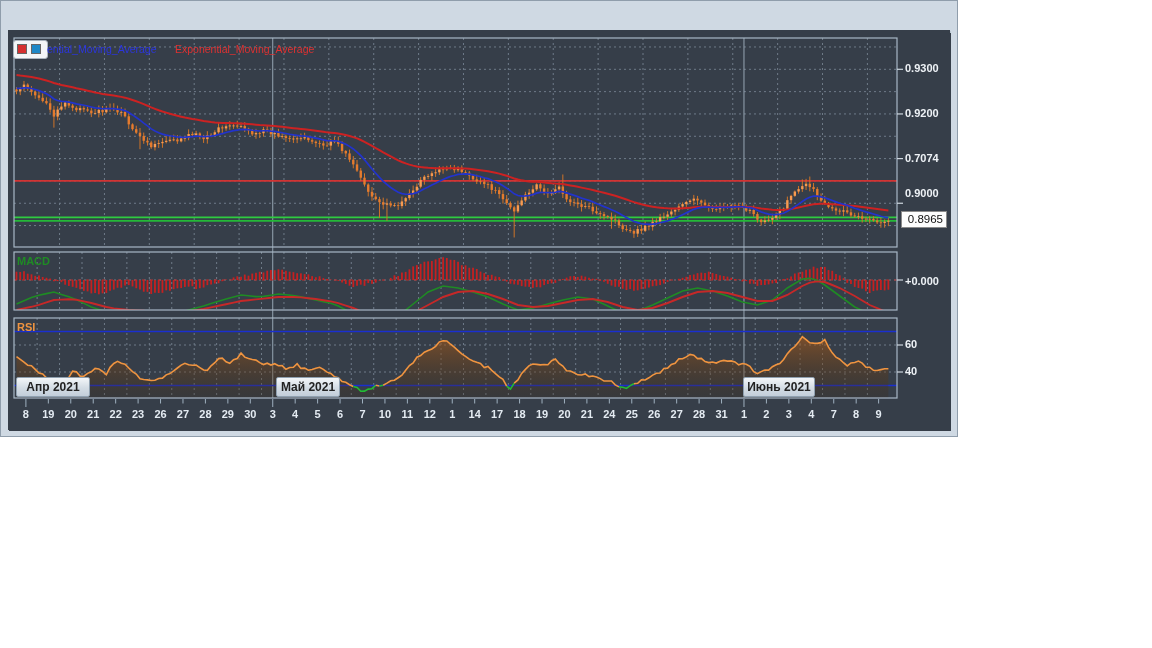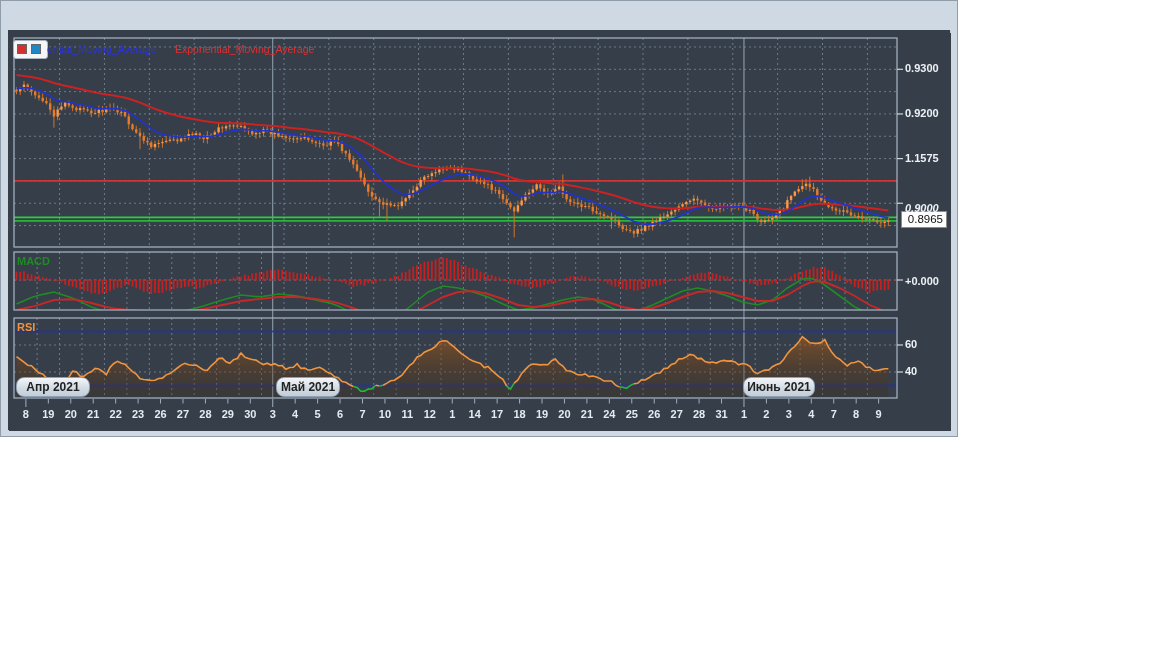--- a/index.html
+++ b/index.html
@@ -22,21 +22,21 @@
   .client{position:absolute;left:8px;top:30px;width:942px;height:400px;background:#363e49;}
   .clienttop{position:absolute;left:8px;top:30px;width:942px;height:2px;background:#bcc8d3;}
   svg#chart{position:absolute;left:0;top:0;}
   .ovl{position:absolute;font-size:11px;color:#e9eff5;}
   .legendbox{position:absolute;left:13px;top:40px;width:33px;height:17px;background:#f4f6f8;
     border:1px solid #aab4be;border-radius:3px;}
   .lsq{position:absolute;top:3px;width:10px;height:10px;border:1px solid #666;box-sizing:border-box;}
   .lsq.red{left:3px;background:#d53030;}
   .lsq.blue{left:17px;background:#1e88c7;}
   .legtxt{position:absolute;top:43px;font-size:10.5px;white-space:nowrap;}
-  .monthbox{position:absolute;top:377px;height:20px;border:1px solid #8fa0b0;border-radius:8px;
+  .monthbox{position:absolute;top:377px;height:20px;border:1px solid #8fa0b0;border-radius:2px;
     background:linear-gradient(#f3f6f9,#d3dce4 55%,#c3ceda);color:#222;font-size:12px;font-weight:bold;
     text-align:center;line-height:19px;box-sizing:border-box;}
   .pricebox{position:absolute;left:901px;top:211px;width:46px;height:17px;background:#fdfdfd;
     border:1px solid #8a8a8a;box-sizing:border-box;color:#111;font-size:11.5px;text-align:right;
     line-height:15px;padding-right:3px;}
   .xdate{position:absolute;top:408px;width:24px;margin-left:-12px;text-align:center;
     font-size:11px;font-weight:bold;color:#e4ebf2;}
   .ptick{position:absolute;left:905px;width:50px;font-size:11px;font-weight:bold;color:#eef2f6;}
 </style>
 </head>
@@ -1014,15 +1014,15 @@
     <span class="xdate" style="left: 766.42px;">2</span>
     <span class="xdate" style="left: 788.86px;">3</span>
     <span class="xdate" style="left: 811.3px;">4</span>
     <span class="xdate" style="left: 833.74px;">7</span>
     <span class="xdate" style="left: 856.18px;">8</span>
     <span class="xdate" style="left: 878.62px;">9</span>
   </div>
 <div id="pticks">
     <span class="ptick" style="top: 62.3px;">0.9300</span>
     <span class="ptick" style="top: 106.95px;">0.9200</span>
-    <span class="ptick" style="top: 151.6px;">1.1575</span>
-    <span class="ptick" style="top: 202px; font-style: italic;">0.9000</span>
+    <span class="ptick" style="top: 151.6px;">0.7074</span>
+    <span class="ptick" style="top: 187px;">0.9000</span>
   </div>
 
 </body></html>

